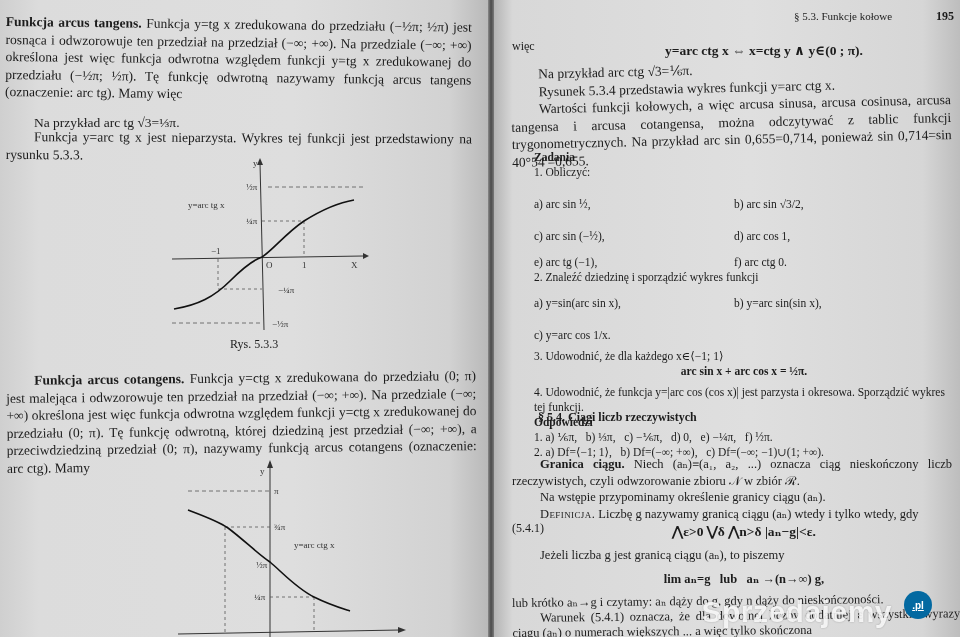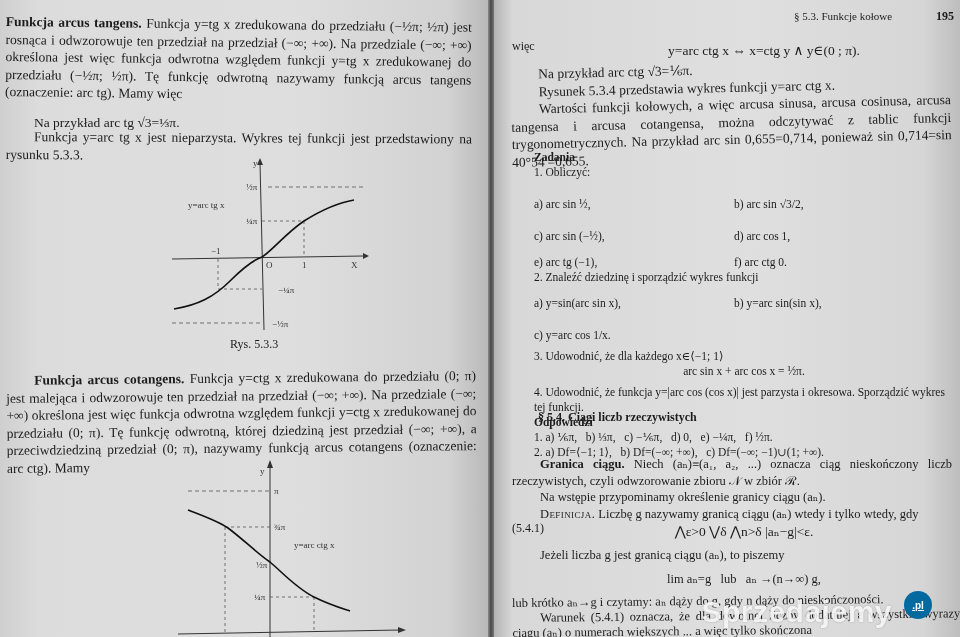--- a/index.html
+++ b/index.html
@@ -17,21 +17,21 @@
     background: linear-gradient(90deg, #8a8a8a, #4a4a4a 50%, #7a7a7a);
   }
   .page-right {
     width: 466px;
     background: linear-gradient(90deg, #b4b4b4 0%, #d8d8d8 4%, #dfdfdf 55%, #d6d6d6 92%, #bdbdbd 100%);
   }
 
   .txt { position: absolute; font-size: 13.5px; line-height: 17.5px; }
   .j { text-align: justify; }
   .b { font-weight: bold; }
-  .c { text-align: center; }
+  .c { text-align: center; font-weight: bold; }
   .sc { font-variant: small-caps; letter-spacing: .4px; }
   .small { font-size: 11.5px; line-height: 15px; }
 
   
   #lp-para1 { left: 6px; top: 13px; width: 466px; transform: rotate(.7deg); transform-origin: left top; }
   #lp-formula1 { left: 150px; top: 90px; width: 230px; }
   #lp-example1 { left: 34px; top: 114px; width: 420px; }
   #lp-para2 { left: 6px; top: 130px; width: 466px; transform: rotate(.3deg); transform-origin: left top;}
   #lp-caption1 { left: 230px; top: 336px; font-size: 12px; }
   #lp-para3 { left: 6px; top: 372px; width: 470px; transform: rotate(-.6deg); transform-origin: left top; }

